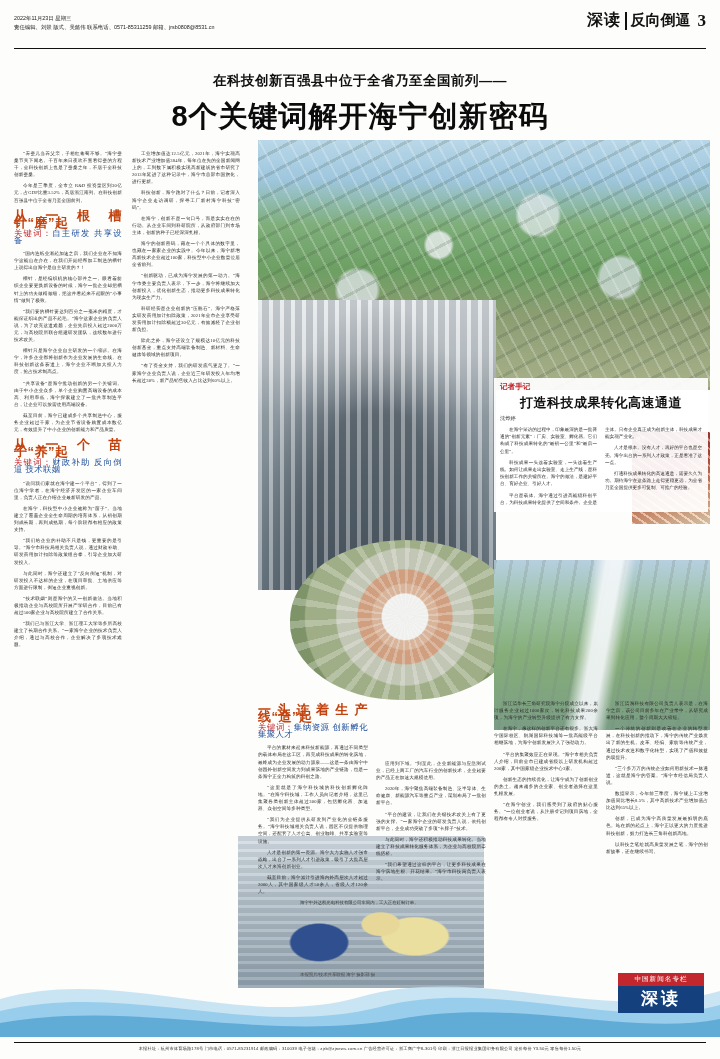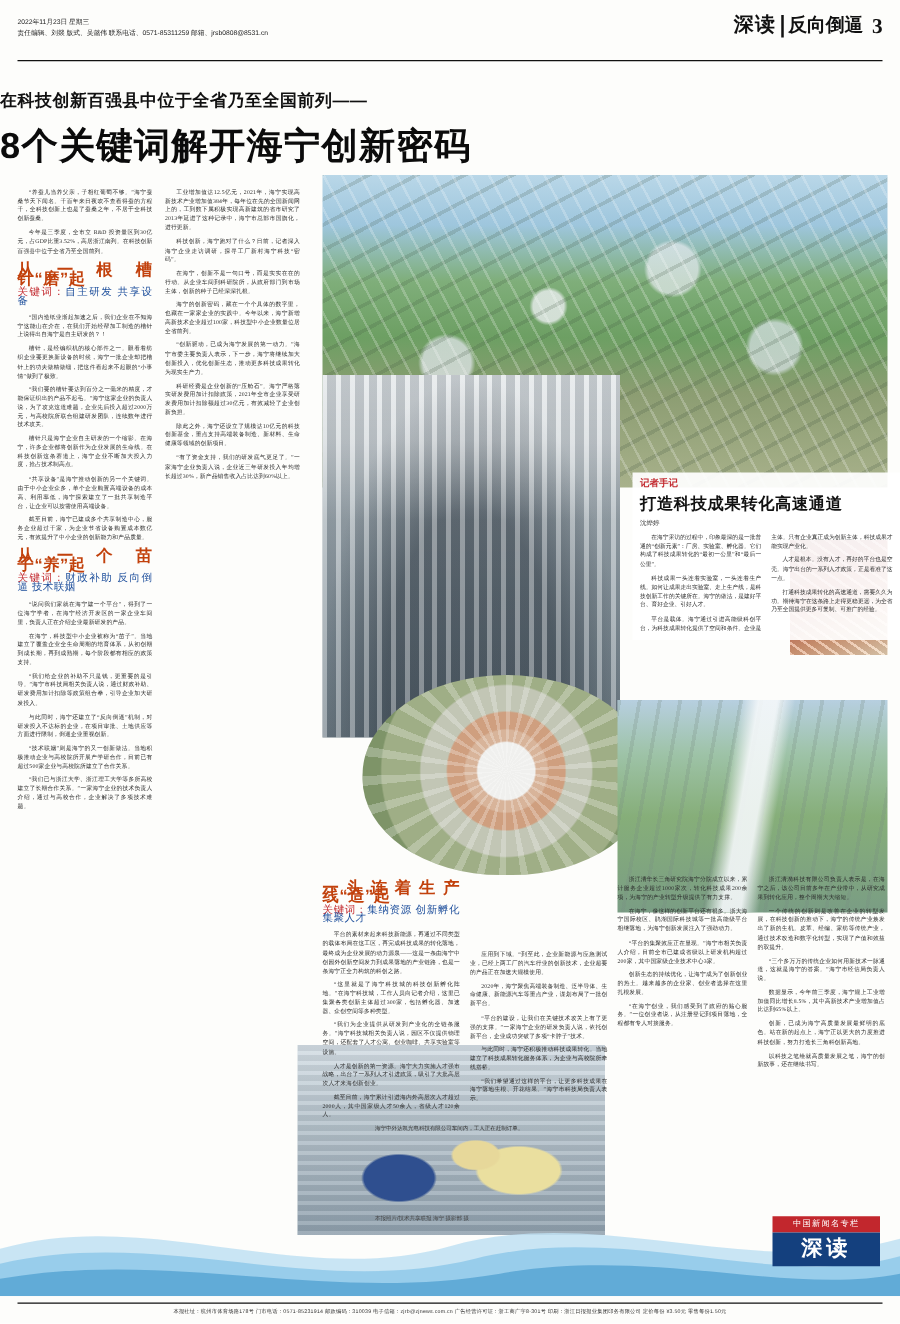--- a/index.html
+++ b/index.html
@@ -64,21 +64,21 @@
     font-size: 17px;
     font-weight: bold;
     color: #111;
     margin-left: 3px;
   }
 
   
   .headline-wrap {
     position: absolute;
     top: 72px; left: 0; right: 0;
-    text-align: left;
+    text-align: center;
   }
   .shoulder {
     font-size: 13.5px;
     font-weight: bold;
     color: #111;
     letter-spacing: 0.5px;
     font-family: "Liberation Sans", sans-serif;
   }
   .main-title {
     margin-top: 7px;
@@ -138,36 +138,36 @@
 
   
   .commentary {
     position: absolute;
     top: 378px;
     left: 494px;
     width: 214px;
     background: rgba(255,255,255,0.93);
     padding: 4px 6px 6px 6px;
     box-sizing: border-box;
-    margin-left: 12px;
   }
   .comm-tag {
     font-size: 7.6px;
     color: #c2272d;
     font-weight: bold;
     font-family: "Liberation Sans", sans-serif;
     margin-bottom: 2px;
   }
   .comm-title {
     font-size: 13px;
     font-weight: bold;
     color: #111;
     letter-spacing: 0.5px;
     font-family: "Liberation Sans", sans-serif;
     margin-bottom: 3px;
+    text-align: center;
   }
   .comm-author {
     font-size: 5.2px;
     color: #333;
     margin-bottom: 4px;
     font-family: "Liberation Sans", sans-serif;
   }
   .comm-body {
     font-size: 4.6px;
     line-height: 7.2px;

